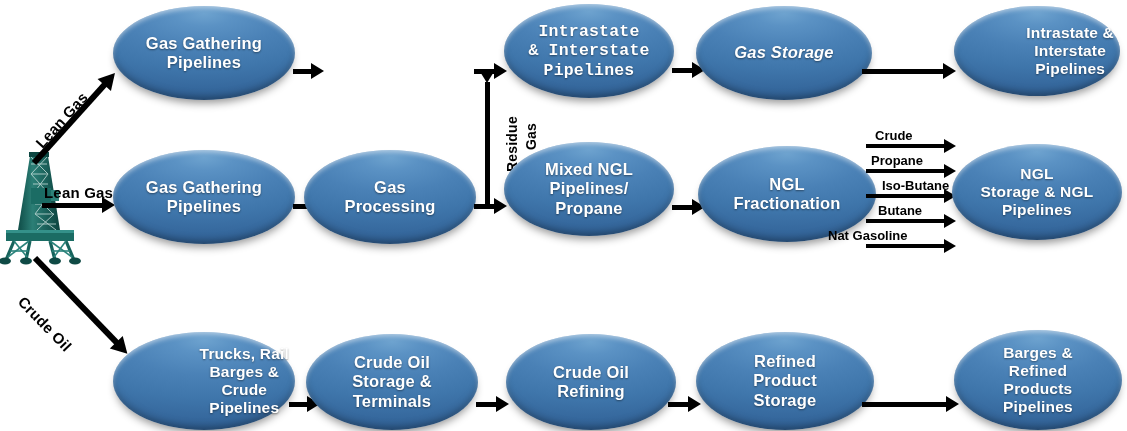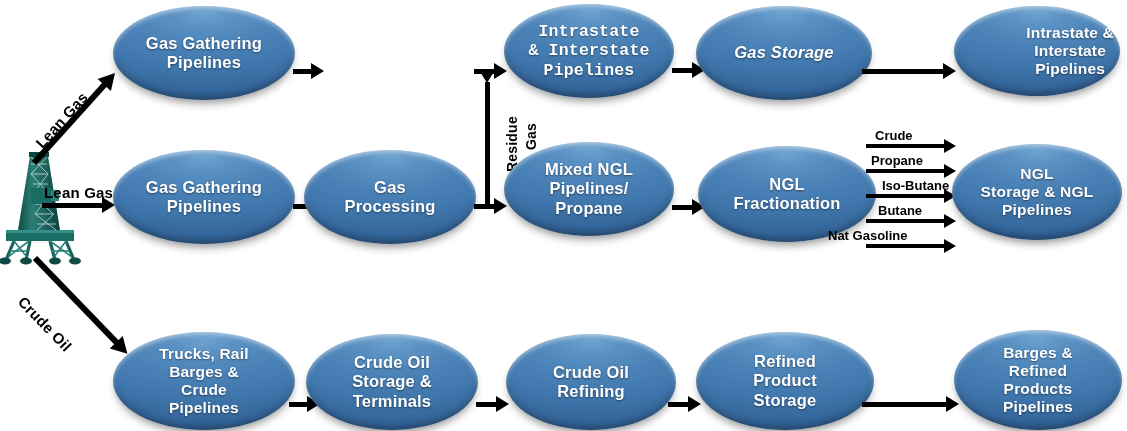--- a/index.html
+++ b/index.html
@@ -349,21 +349,21 @@
     </div>
     <div class="ngl-label" style="left:816px; top:228px;margin-left:12px;">Nat Gasoline</div>
   </div>
 
   <div class="node small" style="left:952px; top:144px; width:170px; height:96px;">
     <span class="label">NGL
 Storage &amp; NGL
 Pipelines</span>
   </div>
 
-  <div class="node small" style="left:113px; top:332px; width:182px; height:98px;">
+  <div class="node small" style="left:113px; top:332px; width:182px; height:98px;justify-content:flex-end;">
     <span class="label">Trucks, Rail
 Barges &amp;
 Crude
 Pipelines</span>
   </div>
 
   <div class="arrow-h" style="left:289px; top:404px; width:32px;">
     <div class="shaft" style="width:20px;"></div>
     <div class="head" style="left:18px;"></div>
   </div>

